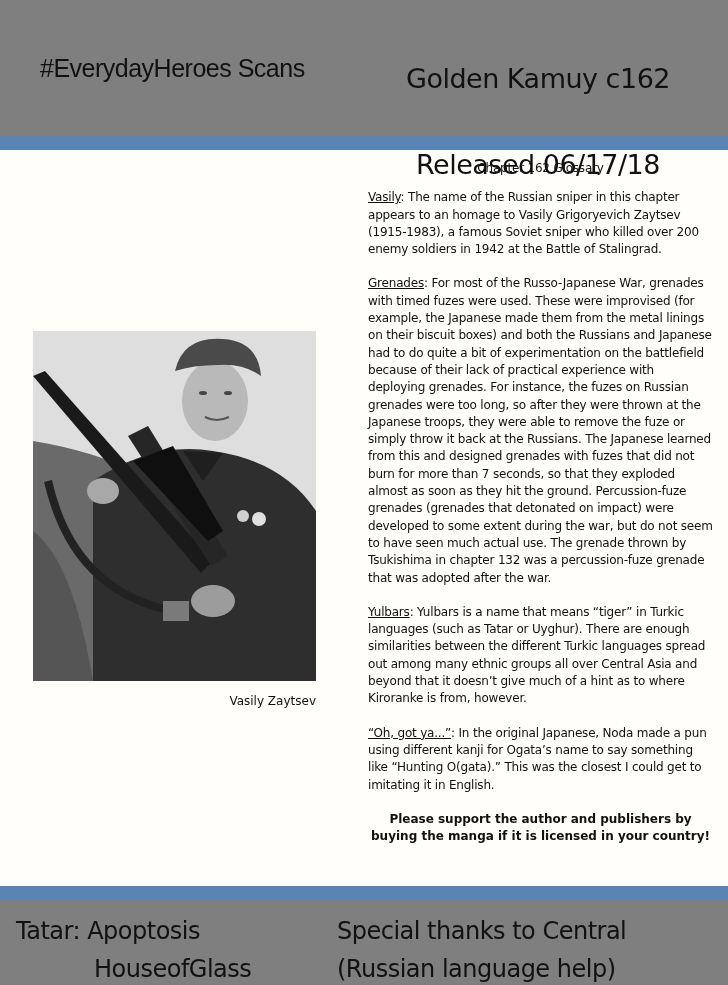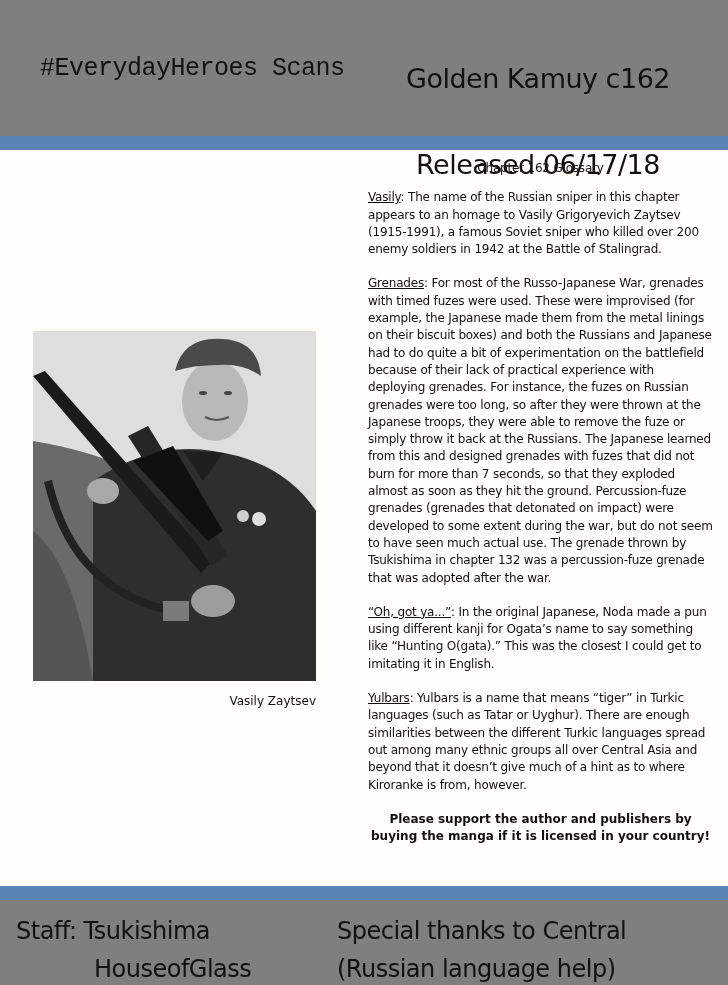--- a/index.html
+++ b/index.html
@@ -11,21 +11,21 @@
   }
   .band-gray { position: absolute; left: 0; width: 728px; background: #7f7f7f; }
   .band-blue { position: absolute; left: 0; width: 728px; background: #5b84b6; }
   #header { top: 0; height: 136px; }
   #header-stripe { top: 136px; height: 14px; }
   #footer-stripe { top: 886px; height: 14px; }
   #footer { top: 900px; height: 85px; }
 
   .group-name {
     position: absolute; left: 40px; top: 54px; width: 300px;
-    font-family: Liberation Mono, monospace; font-size: 25px; color: #111;
+    font-family: Liberation Sans, sans-serif; font-size: 25px; color: #111;
     letter-spacing: -0.5px; white-space: nowrap;
   }
   .title-block {
     position: absolute; left: 388px; top: 12px; width: 300px;
     text-align: center; font-size: 27px; line-height: 39px;
     letter-spacing: -0.5px; color: #111;
   }
   .title-block div { white-space: nowrap; margin-top: 47px; }
 
   #content { position: absolute; top: 150px; left: 0; width: 728px; height: 736px; }
@@ -105,38 +105,38 @@
       <path d="M15 150 Q40 260 140 280" stroke="#222" stroke-width="8" fill="none"></path>
       <rect x="130" y="270" width="26" height="20" fill="#7a7a7a"></rect>
     </svg>
   </div>
   <div class="caption">Vasily Zaytsev</div>
 
   <div class="glossary">
     <div class="gloss-title">Chapter 162 Glossary</div>
 
     <div class="entry">
-      <span class="term">Vasily</span><span>:  The name of the Russian sniper in this chapter appears to an homage to Vasily Grigoryevich Zaytsev (1915-1991), a famous Soviet sniper who killed over 200 enemy soldiers in 1942 at the Battle of Stalingrad.</span>
+      <span class="term">Vasily</span><span>:  The name of the Russian sniper in this chapter appears to an homage to Vasily Grigoryevich Zaytsev (1915-1983), a famous Soviet sniper who killed over 200 enemy soldiers in 1942 at the Battle of Stalingrad.</span>
     </div>
     <div class="entry">
       <span class="term">Grenades</span><span>:  For most of the Russo-Japanese War, grenades with timed fuzes were used.  These were improvised (for example, the Japanese made them from the metal linings on their biscuit boxes) and both the Russians and Japanese had to do quite a bit of experimentation on the battlefield because of their lack of practical experience with deploying grenades. For instance, the fuzes on Russian grenades were too long, so after they were thrown at the Japanese troops, they were able to remove the fuze or simply throw it back at the Russians.  The Japanese learned from this and designed grenades with fuzes that did not burn for more than 7 seconds, so that they exploded almost as soon as they hit the ground. Percussion-fuze grenades (grenades that detonated on impact) were developed to some extent during the war, but do not seem to have seen much actual use.  The grenade thrown by Tsukishima in chapter 132 was a percussion-fuze grenade that was adopted after the war.</span>
     </div>
     <div class="entry">
-      <span class="term">“Oh, got ya...”</span><span>:  In the original Japanese, Noda made a pun using different kanji for Ogata’s name to say something like “Hunting O(gata).” This was the closest I could get to imitating it in English.</span>
+      <span class="term">Yulbars</span><span>:  Yulbars is a name that means “tiger” in Turkic languages (such as Tatar or Uyghur).  There are enough similarities between the different Turkic languages spread out among many ethnic groups all over Central Asia and beyond that it doesn’t give much of a hint as to where Kiroranke is from, however.</span>
     </div>
     <div class="entry">
-      <span class="term">Yulbars</span><span>:  Yulbars is a name that means “tiger” in Turkic languages (such as Tatar or Uyghur).  There are enough similarities between the different Turkic languages spread out among many ethnic groups all over Central Asia and beyond that it doesn’t give much of a hint as to where Kiroranke is from, however.</span>
+      <span class="term">“Oh, got ya...”</span><span>:  In the original Japanese, Noda made a pun using different kanji for Ogata’s name to say something like “Hunting O(gata).” This was the closest I could get to imitating it in English.</span>
     </div>
 
     <div class="support">Please support the author and publishers by buying the manga if it is licensed in your country!</div>
   </div>
 </div>
 
 <div id="footer-stripe" class="band-blue"></div>
 <div id="footer" class="band-gray"></div>
 <div class="staff">
-  <div>Staff: Tsukishima</div>
+  <div>Tatar: Apoptosis</div>
   <div class="indent">HouseofGlass</div>
 </div>
 <div class="thanks">
   <div>Special thanks to Central</div>
   <div>(Russian language help)</div>
 </div>
 
 </body></html>

